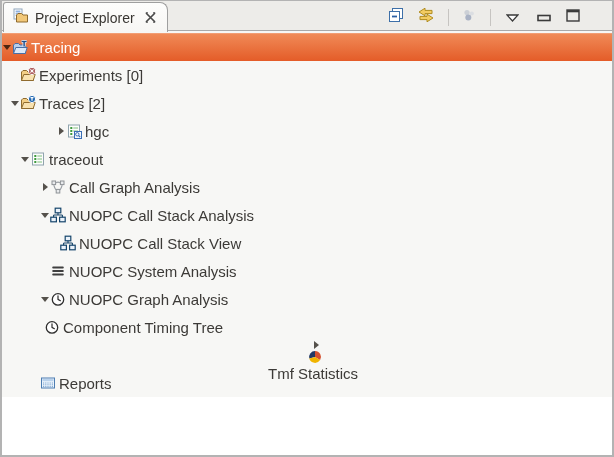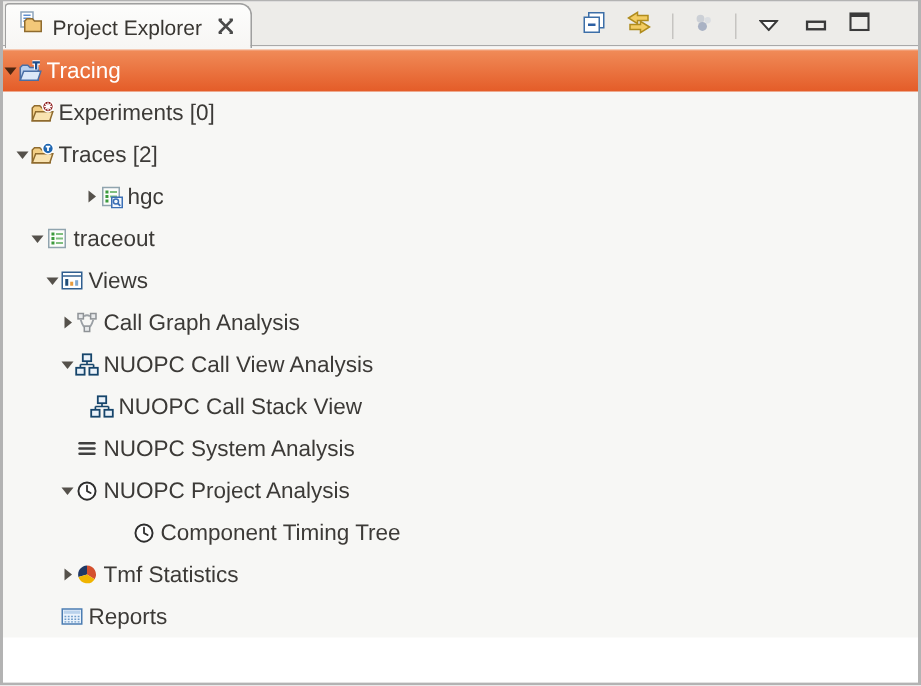--- a/index.html
+++ b/index.html
@@ -190,35 +190,20 @@
             <svg width="16" height="16" viewBox="0 0 16 16">
               <rect x="2.5" y="2" width="11" height="12" fill="#fcfdfb" stroke="#90a4ae"></rect>
               <rect x="4.3" y="4" width="2" height="2" fill="#3c9a3c"></rect>
               <rect x="4.3" y="7" width="2" height="2" fill="#3c9a3c"></rect>
               <rect x="4.3" y="10" width="2" height="2" fill="#3c9a3c"></rect>
               <path d="M7.3 5 L12 5 M7.3 8 L12 8 M7.3 11 L12 11" stroke="#7fbf7f" stroke-width="1.2"></path>
             </svg>
           </span>
           <span class="lbl">traceout</span>
         </div>
-        <div class="row" style="padding-left: 28px;">
-          <span class="expslot">
-            <span class="tri-open"></span>
-          </span>
-          <span class="ric">
-            <svg width="16" height="16" viewBox="0 0 16 16">
-              <rect x="1.5" y="2.5" width="13" height="11" fill="#fdfeff" stroke="#2f5e8f"></rect>
-              <line x1="1.5" y1="5" x2="14.5" y2="5" stroke="#2f5e8f"></line>
-              <rect x="3.5" y="7" width="2" height="4.5" fill="#1f4e79"></rect>
-              <rect x="6.8" y="8.8" width="2" height="2.7" fill="#e79b3c"></rect>
-              <rect x="10.1" y="7.8" width="2" height="3.7" fill="#7fa8d0"></rect>
-            </svg>
-          </span>
-          <span class="lbl">Views</span>
-        </div>
         <div class="row" style="padding-left: 38px;">
           <span class="expslot">
             <span class="tri-closed"></span>
           </span>
           <span class="ric">
             <svg width="16" height="16" viewBox="0 0 16 16">
               <rect x="2" y="2" width="3.6" height="3.6" fill="#e8eaec" stroke="#8e9296"></rect>
               <rect x="10.4" y="2" width="3.6" height="3.6" fill="#e8eaec" stroke="#8e9296"></rect>
               <rect x="6.2" y="10.4" width="3.6" height="3.6" fill="#e8eaec" stroke="#8e9296"></rect>
               <path d="M6 3.8 Q8 2.5 10 3.8" fill="none" stroke="#9ba0a5" stroke-width="1.2"></path>
@@ -233,21 +218,21 @@
             <span class="tri-open"></span>
           </span>
           <span class="ric">
             <svg width="16" height="16" viewBox="0 0 16 16">
               <rect x="5.2" y="1.2" width="5.6" height="4.6" fill="#eaf2fa" stroke="#16456b" stroke-width="1.2"></rect>
               <rect x="0.8" y="10.2" width="5.6" height="4.6" fill="#eaf2fa" stroke="#16456b" stroke-width="1.2"></rect>
               <rect x="9.6" y="10.2" width="5.6" height="4.6" fill="#eaf2fa" stroke="#16456b" stroke-width="1.2"></rect>
               <path d="M8 5.8 L8 8 M3.6 8 L12.4 8 M3.6 8 L3.6 10.2 M12.4 8 L12.4 10.2" fill="none" stroke="#16456b" stroke-width="1.1"></path>
             </svg>
           </span>
-          <span class="lbl">NUOPC Call View Analysis</span>
+          <span class="lbl">NUOPC Call Stack Analysis</span>
         </div>
         <div class="row" style="padding-left: 48px;">
           <span class="expslot"></span>
           <span class="ric">
             <svg width="16" height="16" viewBox="0 0 16 16">
               <rect x="5.2" y="1.2" width="5.6" height="4.6" fill="#eaf2fa" stroke="#16456b" stroke-width="1.2"></rect>
               <rect x="0.8" y="10.2" width="5.6" height="4.6" fill="#eaf2fa" stroke="#16456b" stroke-width="1.2"></rect>
               <rect x="9.6" y="10.2" width="5.6" height="4.6" fill="#eaf2fa" stroke="#16456b" stroke-width="1.2"></rect>
               <path d="M8 5.8 L8 8 M3.6 8 L12.4 8 M3.6 8 L3.6 10.2 M12.4 8 L12.4 10.2" fill="none" stroke="#16456b" stroke-width="1.1"></path>
             </svg>
@@ -268,33 +253,33 @@
         <div class="row" style="padding-left: 38px;">
           <span class="expslot">
             <span class="tri-open"></span>
           </span>
           <span class="ric">
             <svg width="16" height="16" viewBox="0 0 16 16">
               <circle cx="8" cy="8.4" r="5.7" fill="#fefefe" stroke="#2e2e2e" stroke-width="1.3"></circle>
               <path d="M8 8.4 L8 4.8 M8 8.4 L10.4 9.7" stroke="#2e2e2e" stroke-width="1.2" stroke-linecap="round"></path>
             </svg>
           </span>
-          <span class="lbl">NUOPC Project Analysis</span>
-        </div>
-        <div class="row" style="padding-left: 76px;">
+          <span class="lbl">NUOPC Graph Analysis</span>
+        </div>
+        <div class="row" style="padding-left: 32px;">
           <span class="expslot"></span>
           <span class="ric">
             <svg width="16" height="16" viewBox="0 0 16 16">
               <circle cx="8" cy="8.4" r="5.7" fill="#fefefe" stroke="#2e2e2e" stroke-width="1.3"></circle>
               <path d="M8 8.4 L8 4.8 M8 8.4 L10.4 9.7" stroke="#2e2e2e" stroke-width="1.2" stroke-linecap="round"></path>
             </svg>
           </span>
           <span class="lbl">Component Timing Tree</span>
         </div>
-        <div class="row" style="padding-left: 38px;">
+        <div class="row" style="padding-left: 18px; flex-direction: column;">
           <span class="expslot">
             <span class="tri-closed"></span>
           </span>
           <span class="ric">
             <svg width="16" height="16" viewBox="0 0 16 16">
               <path d="M8 8 L8 2 A6 6 0 0 0 2.3 9.6 Z" fill="#203864"></path>
               <path d="M8 8 L8 2 A6 6 0 0 1 13.1 11.1 Z" fill="#d4502e"></path>
               <path d="M8 8 L2.3 9.6 A6 6 0 0 0 13.1 11.1 Z" fill="#f0b400"></path>
             </svg>
           </span>

